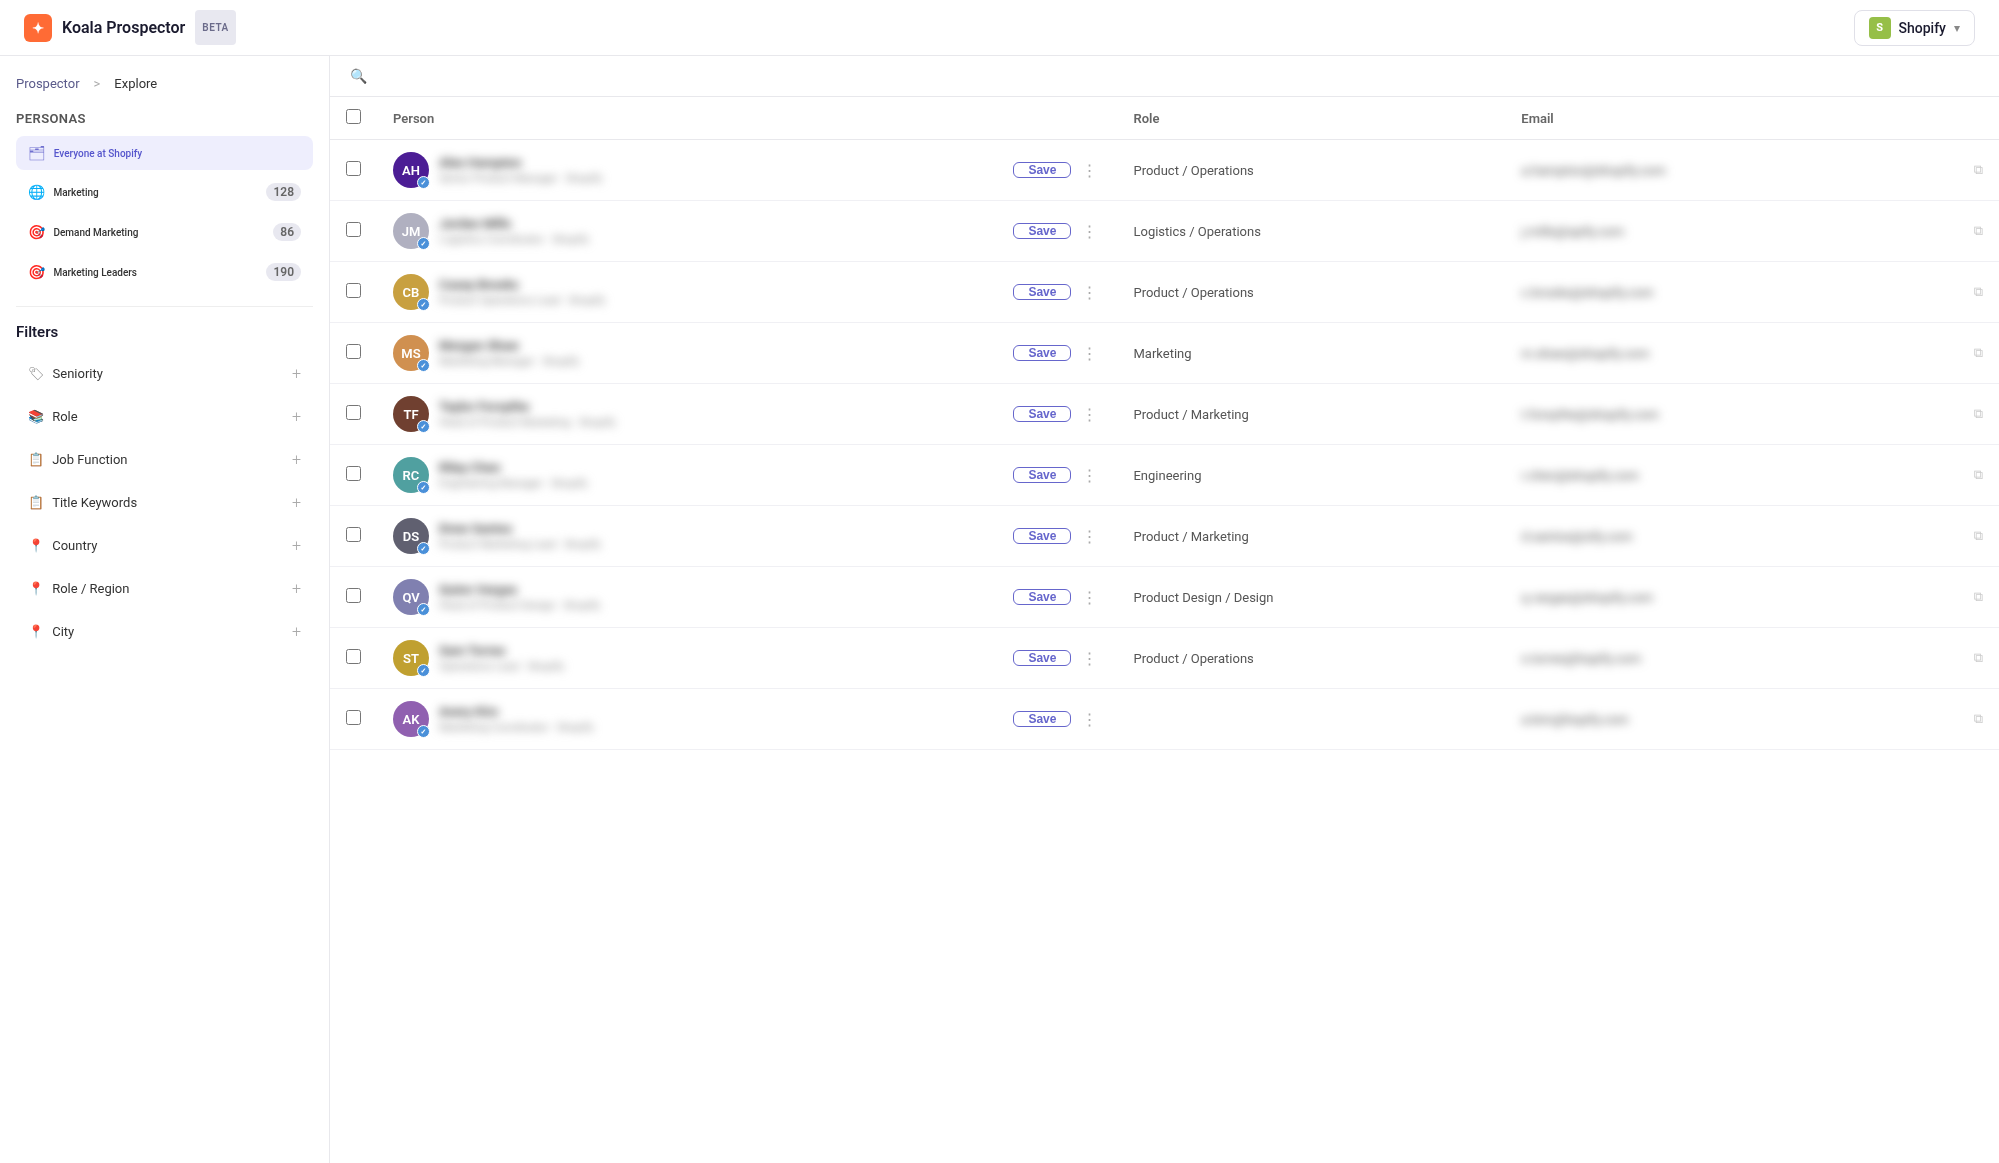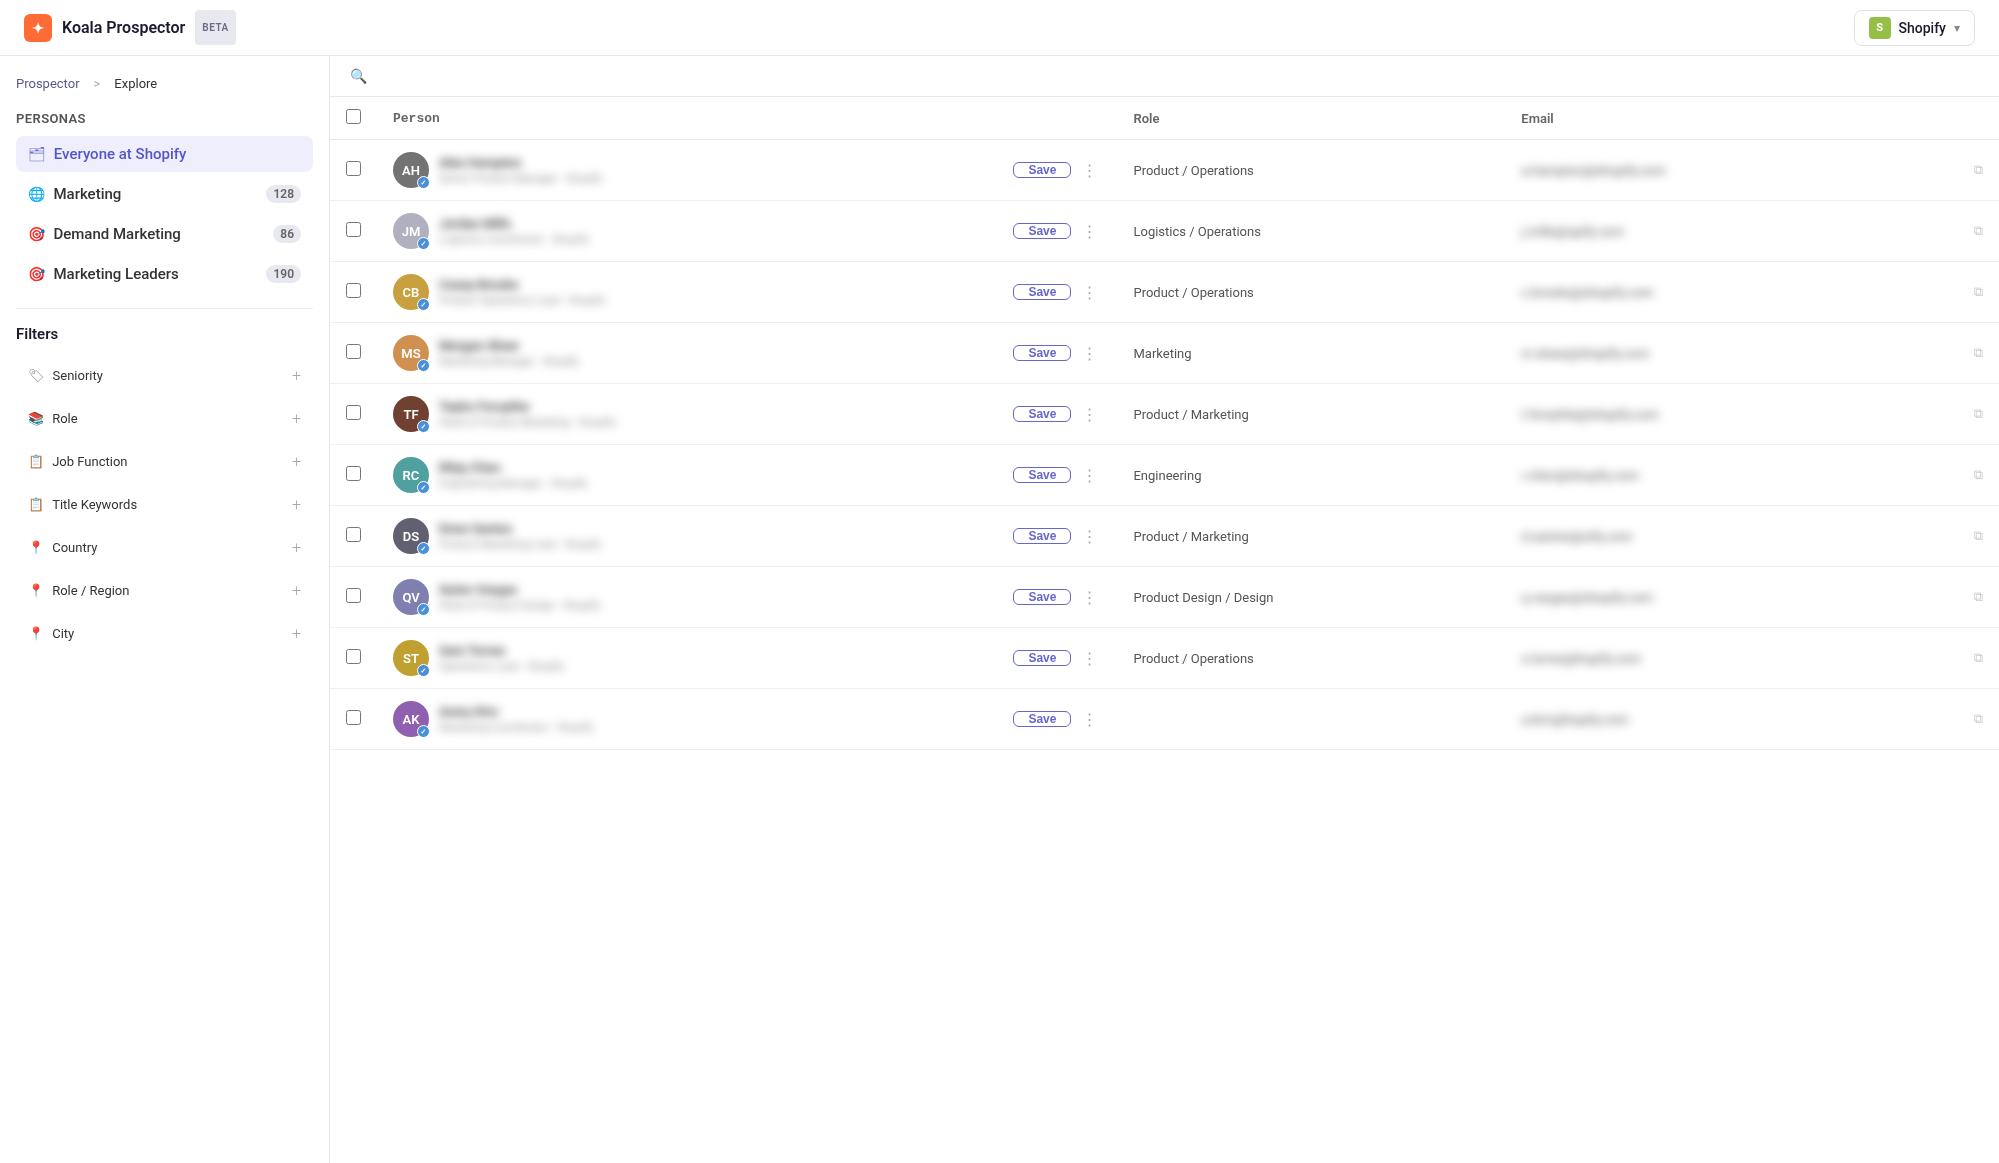--- a/index.html
+++ b/index.html
@@ -106,21 +106,21 @@
       gap: 8px;
     }
     .persona-item.active { background: #eeeefd; }
     .persona-left {
       display: flex;
       align-items: center;
       gap: 8px;
       flex: 1;
     }
     .persona-icon { font-size: 14px; color: #7070d0; }
-    .persona-label { font-size: 15px; font-weight: 500; color: #333; text-align: right; }
+    .persona-label { font-size: 10px; font-weight: 500; color: #333; text-align: right; }
     .persona-item.active .persona-label { color: #5555cc; }
     .persona-count {
       font-size: 12px;
       font-weight: 600;
       color: #666;
       background: #e8e8f0;
       padding: 2px 7px;
       border-radius: 10px;
     }
 
@@ -189,21 +189,21 @@
     }
     thead th {
       padding: 12px 16px;
       text-align: left;
       font-size: 13px;
       font-weight: 600;
       color: #666;
       background: #fff;
     }
     thead th:first-child { width: 40px; }
-    .th-person { min-width: 420px; font-family: Liberation Mono, monospace; }
+    .th-person { min-width: 420px; }
     .th-role { min-width: 220px; }
     .th-email { min-width: 280px; }
 
     tbody tr {
       border-bottom: 1px solid #f0f0f4;
     }
     tbody td {
       padding: 12px 16px;
       vertical-align: middle;
     }
@@ -431,21 +431,21 @@
             <th class="th-email">Email</th>
           </tr>
         </thead>
         <tbody id="table-body">
         <tr>
     <td class="checkbox-cell">
       <input type="checkbox" style="">
     </td>
     <td>
       <div class="person-cell">
-        <div class="avatar" style="background:#737373">
+        <div class="avatar" style="background:#4c1d95">
           AH
           <div class="avatar-badge">✓</div>
         </div>
         <div class="person-info">
           <div class="person-name">Alex Hampton</div>
           <div class="person-sub">Senior Product Manager · Shopify</div>
         </div>
         <div class="person-actions">
           <button class="save-btn">Save</button>
           <button class="more-btn">⋮</button>

